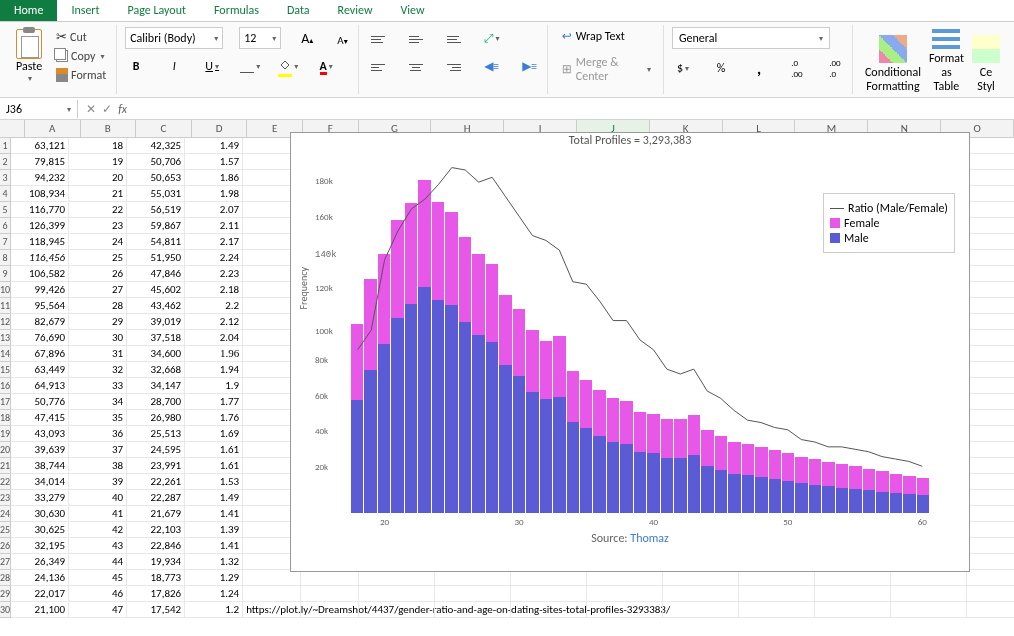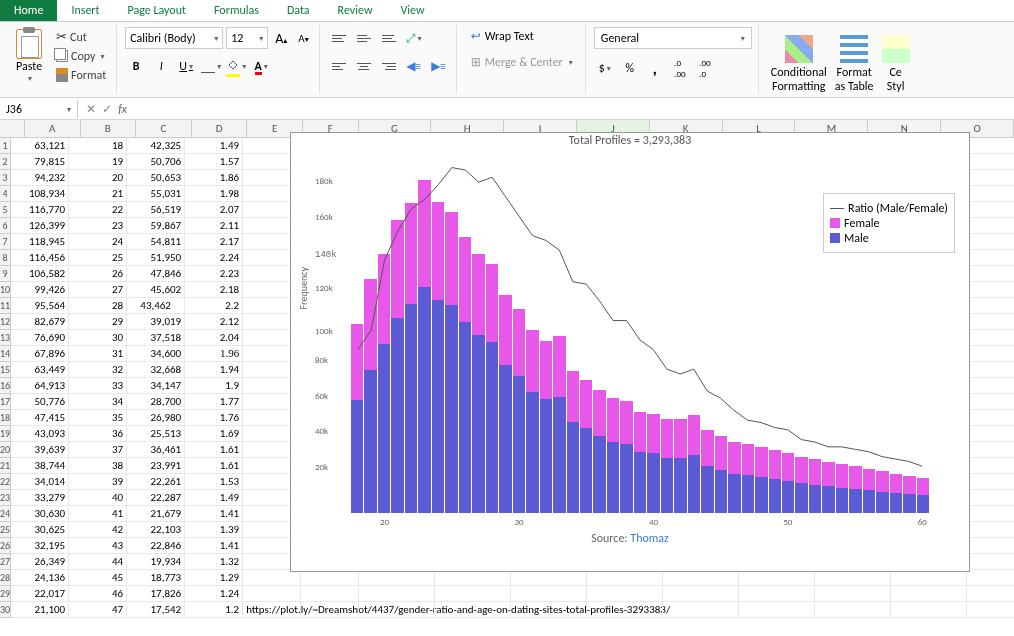--- a/index.html
+++ b/index.html
@@ -3,21 +3,21 @@
 <meta charset="utf-8">
 <style>
 *{box-sizing:border-box;margin:0;padding:0;font-family:Calibri,Arial,sans-serif;font-size:12px}
 body{background:#fff;width:1014px;height:636px;overflow:hidden;user-select:none}
 .tabs{display:flex;background:#fff;border-bottom:1px solid #ccc;height:22px}
 .tab{padding:3px 14px;color:#107c41;cursor:pointer}
 .tab.active{background:#107c41;color:#fff}
 .ribbon{display:flex;background:#fafafa;border-bottom:1px solid #d4d4d4;height:76px;padding:3px 4px;gap:2px}
 .rgroup{display:flex;flex-direction:column;border-right:1px solid #e0e0e0;padding:2px 6px}
 .rgroup.noborder{border-right:none}
-.rrow{display:flex;align-items:center;gap:3px;height:22px}
+.rrow{display:flex;align-items:flex-end;gap:16px;height:22px}
 .paste-btn{display:flex;flex-direction:column;align-items:center;padding:2px 6px;cursor:pointer}
 .paste-icon{width:26px;height:30px;background:#fff;border:1px solid #d98a2b;border-radius:2px;position:relative}
 .paste-icon::before{content:"";position:absolute;top:-3px;left:6px;width:12px;height:6px;background:#888;border-radius:2px}
 .paste-icon::after{content:"";position:absolute;top:6px;left:4px;width:16px;height:20px;background:#fff;border:1px solid #999}
 .mini-btn{display:flex;align-items:center;gap:3px;padding:2px 4px;cursor:pointer;font-size:11px;color:#444}
 .scissors{color:#333;font-size:13px}
 .copy-icon{width:12px;height:12px;border:1px solid #888;position:relative}
 .copy-icon::after{content:"";position:absolute;top:-3px;left:-3px;width:10px;height:10px;border:1px solid #888;background:#fff}
 .brush{width:12px;height:14px;background:linear-gradient(#d98a2b 40%,#888 40%)}
 .dropdown-arrow{font-size:8px;color:#666;margin-left:2px}
@@ -417,21 +417,21 @@
           <div class="cell" style="width: 76px;"></div>
           <div class="cell" style="width: 76px;"></div>
           <div class="cell" style="width: 76px;"></div>
           <div class="cell" style="width: 76px;"></div>
           <div class="cell" style="width: 76px;"></div>
           <div class="cell" style="width: 76px;"></div>
           <div class="cell" style="width: 76px;"></div>
           <div class="cell" style="width: 76px;"></div>
         </div>
         <div class="row">
-          <div class="cell" style="width: 58px;">116,456</div>
+          <div class="cell" style="width: 58px; font-style: italic;">116,456</div>
           <div class="cell" style="width: 58px;">25</div>
           <div class="cell" style="width: 58px;">51,950</div>
           <div class="cell" style="width: 58px;">2.24</div>
           <div class="cell" style="width: 58px;"></div>
           <div class="cell" style="width: 58px;"></div>
           <div class="cell" style="width: 76px;"></div>
           <div class="cell" style="width: 76px;"></div>
           <div class="cell" style="width: 76px;"></div>
           <div class="cell" style="width: 76px;"></div>
           <div class="cell" style="width: 76px;"></div>
@@ -470,21 +470,21 @@
           <div class="cell" style="width: 76px;"></div>
           <div class="cell" style="width: 76px;"></div>
           <div class="cell" style="width: 76px;"></div>
           <div class="cell" style="width: 76px;"></div>
           <div class="cell" style="width: 76px;"></div>
           <div class="cell" style="width: 76px;"></div>
         </div>
         <div class="row">
           <div class="cell" style="width: 58px;">95,564</div>
           <div class="cell" style="width: 58px;">28</div>
-          <div class="cell" style="width: 58px; text-align: center;">43,462</div>
+          <div class="cell" style="width: 58px;">43,462</div>
           <div class="cell" style="width: 58px;">2.2</div>
           <div class="cell" style="width: 58px;"></div>
           <div class="cell" style="width: 58px;"></div>
           <div class="cell" style="width: 76px;"></div>
           <div class="cell" style="width: 76px;"></div>
           <div class="cell" style="width: 76px;"></div>
           <div class="cell" style="width: 76px;"></div>
           <div class="cell" style="width: 76px;"></div>
           <div class="cell" style="width: 76px;"></div>
           <div class="cell" style="width: 76px;"></div>
@@ -623,21 +623,21 @@
           <div class="cell" style="width: 76px;"></div>
           <div class="cell" style="width: 76px;"></div>
           <div class="cell" style="width: 76px;"></div>
           <div class="cell" style="width: 76px;"></div>
           <div class="cell" style="width: 76px;"></div>
           <div class="cell" style="width: 76px;"></div>
         </div>
         <div class="row">
           <div class="cell" style="width: 58px;">39,639</div>
           <div class="cell" style="width: 58px;">37</div>
-          <div class="cell" style="width: 58px;">36,461</div>
+          <div class="cell" style="width: 58px;">24,595</div>
           <div class="cell" style="width: 58px;">1.61</div>
           <div class="cell" style="width: 58px;"></div>
           <div class="cell" style="width: 58px;"></div>
           <div class="cell" style="width: 76px;"></div>
           <div class="cell" style="width: 76px;"></div>
           <div class="cell" style="width: 76px;"></div>
           <div class="cell" style="width: 76px;"></div>
           <div class="cell" style="width: 76px;"></div>
           <div class="cell" style="width: 76px;"></div>
           <div class="cell" style="width: 76px;"></div>

